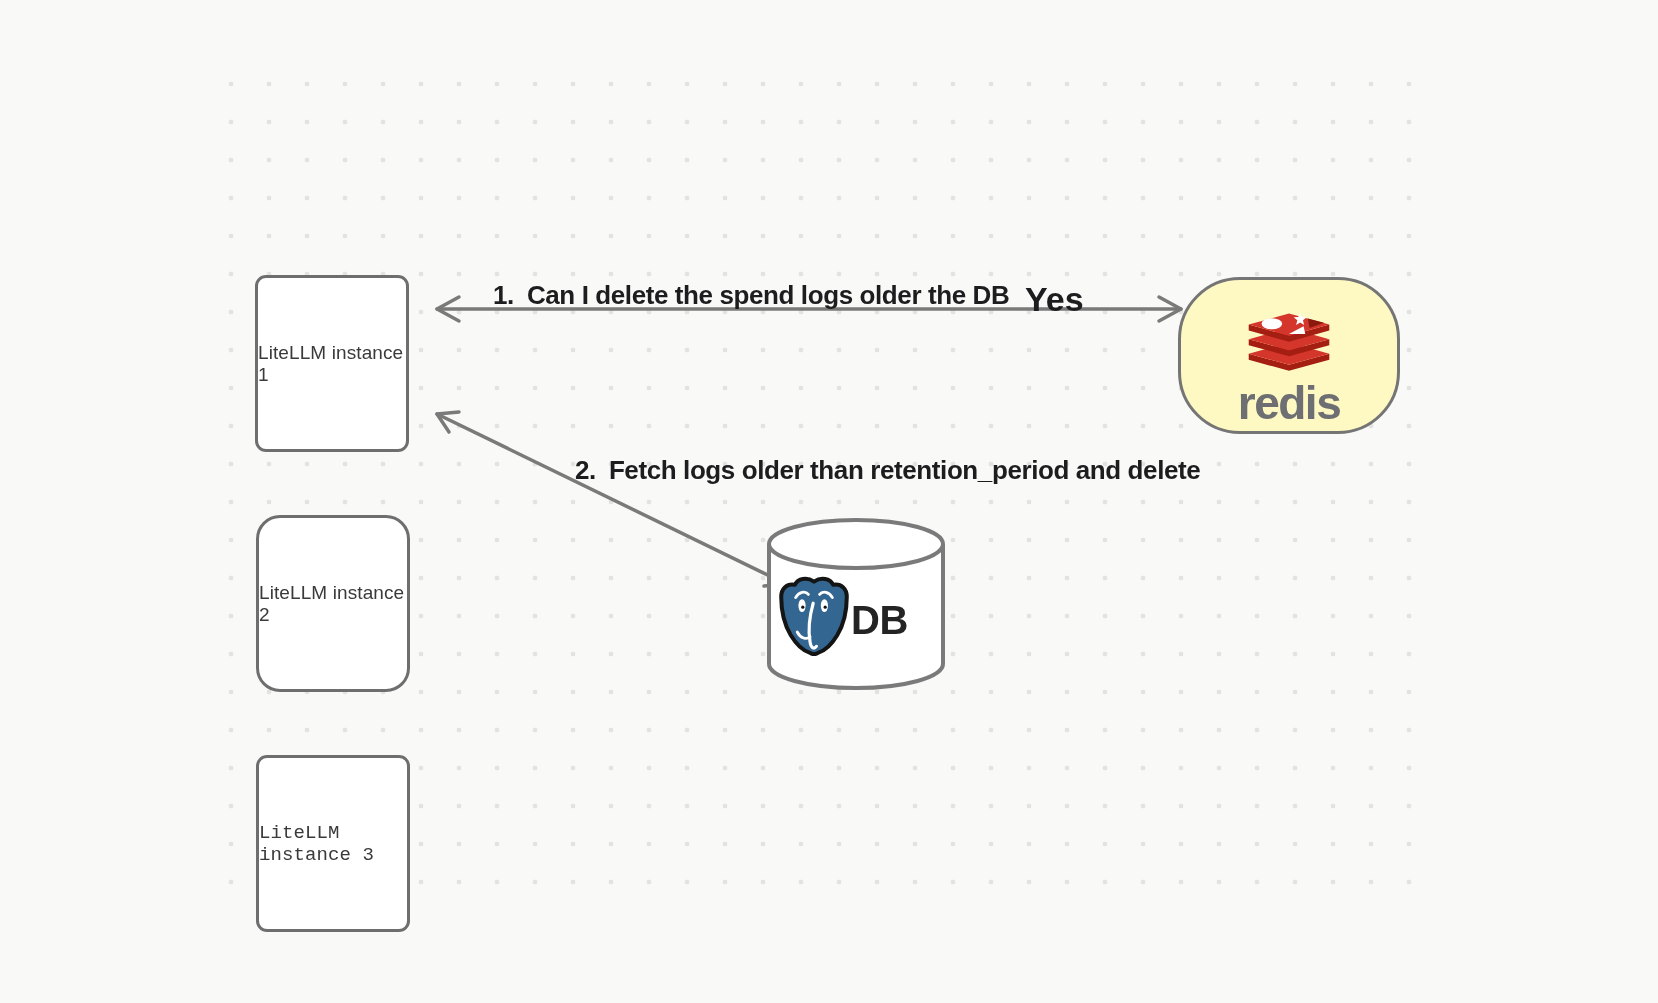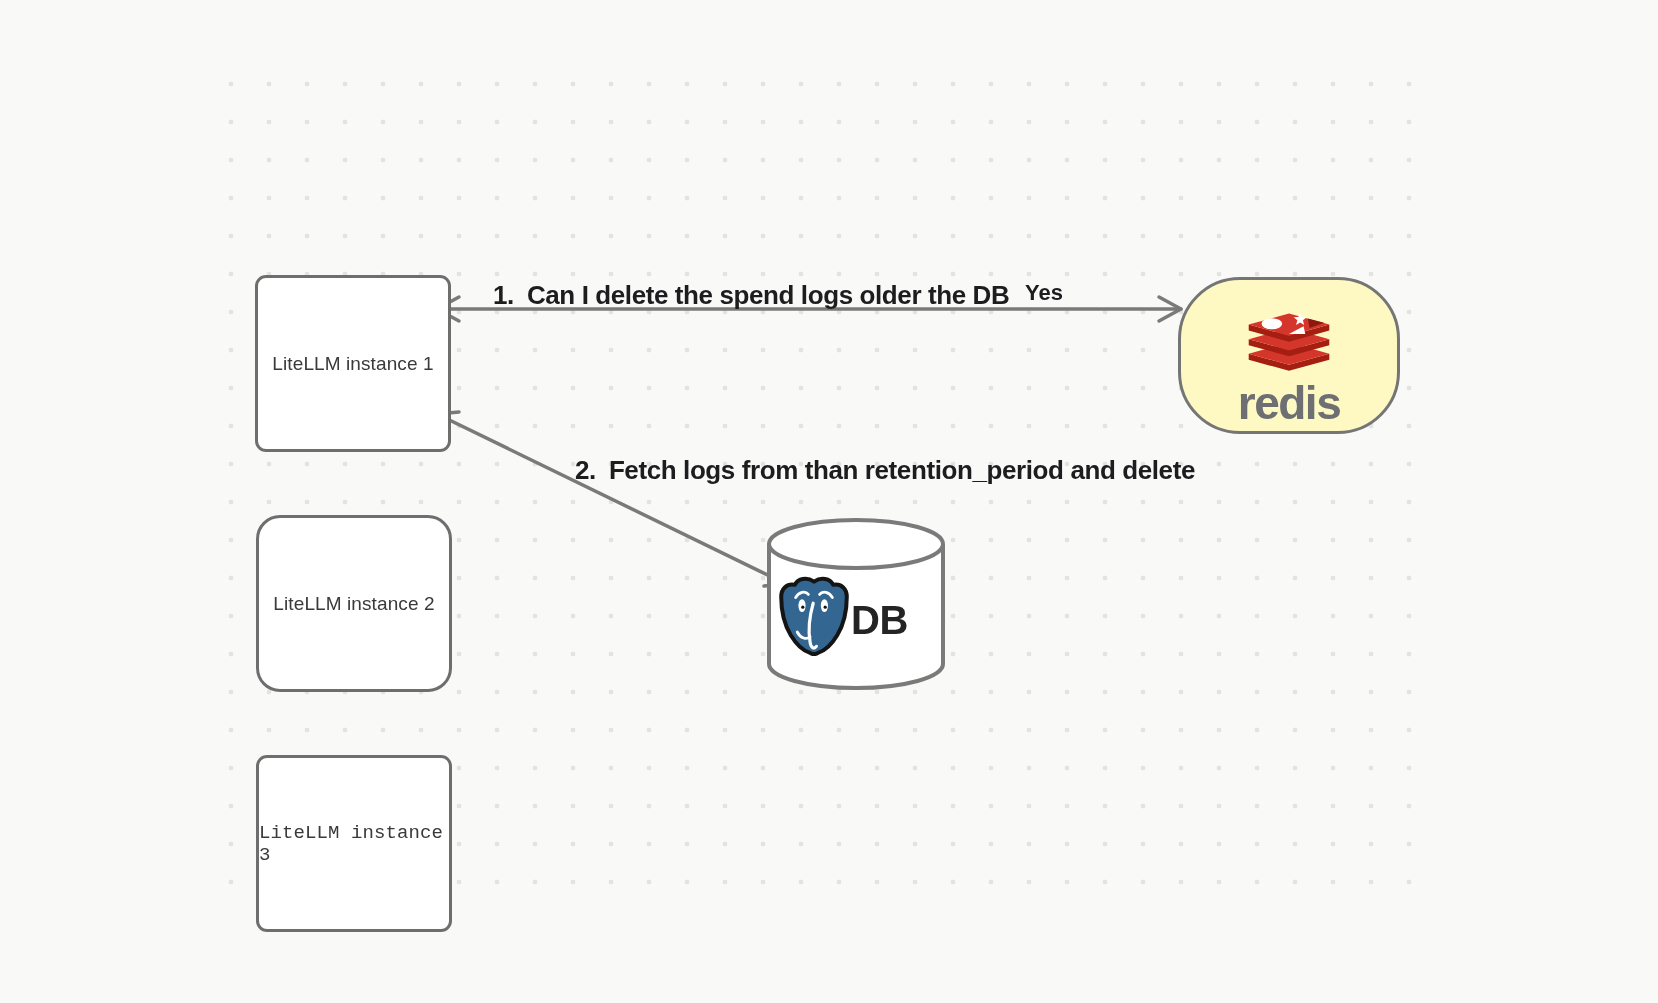--- a/index.html
+++ b/index.html
@@ -9,21 +9,21 @@
   .dotgrid{
     position:absolute;left:212px;top:65px;width:1217px;height:837px;
     background-image:radial-gradient(circle, #e3e3e1 2.1px, transparent 2.7px);
     background-size:38px 38px;
     pointer-events:none;
   }
 
   .edges-svg{position:absolute;left:0;top:0;width:1658px;height:1003px;}
 
   .node-box{
-    position:absolute;width:196px;height:177px;
+    position:absolute;width:154px;height:177px;
     background:#ffffff;border:3.5px solid #6e6e6e;border-radius:11px;
     display:flex;align-items:center;justify-content:center;
     box-sizing:border-box;
   }
   .node-box .box-label{font-size:19px;color:#3a3a3a;letter-spacing:0.1px;}
   #box1{left:255px;top:275px;}
   #box2{left:256px;top:515px;border-radius:24px;}
   #box3{left:256px;top:755px;font-family:Liberation Mono, monospace;}
 
   .redis-node{
@@ -47,21 +47,21 @@
   }
 
   .edge-label{
     position:absolute;display:flex;align-items:baseline;
     font-size:26px;font-weight:700;color:#1d1d1f;letter-spacing:-0.4px;
     white-space:nowrap;
   }
   .edge-label .edge-num{margin-right:13px;}
   #edge1-label{left:493px;top:280px;}
   #edge1-response{left:1025px;top:280px;position:absolute;
-    font-size:22px;font-weight:700;color:#1d1d1f;}
+    font-size:34px;font-weight:700;color:#1d1d1f;}
   #edge2-label{left:575px;top:455px;}
 </style>
 </head>
 <body>
 
 <div class="canvas">
 
   <div class="dotgrid"></div>
 
   <svg class="edges-svg" viewBox="0 0 1658 1003" fill="none" stroke="#7a7a7a" stroke-width="3.5" stroke-linecap="round" stroke-linejoin="round">
@@ -134,16 +134,16 @@
   </div>
 
   <div class="edge-label" id="edge1-label">
     <span class="edge-num">1.</span>
     <span>Can I delete the spend logs older the DB</span>
   </div>
   <span id="edge1-response">Yes</span>
 
   <div class="edge-label" id="edge2-label">
     <span class="edge-num">2.</span>
-    <span>Fetch logs from than retention_period and delete</span>
+    <span>Fetch logs older than retention_period and delete</span>
   </div>
 
 </div>
 
 </body></html>

